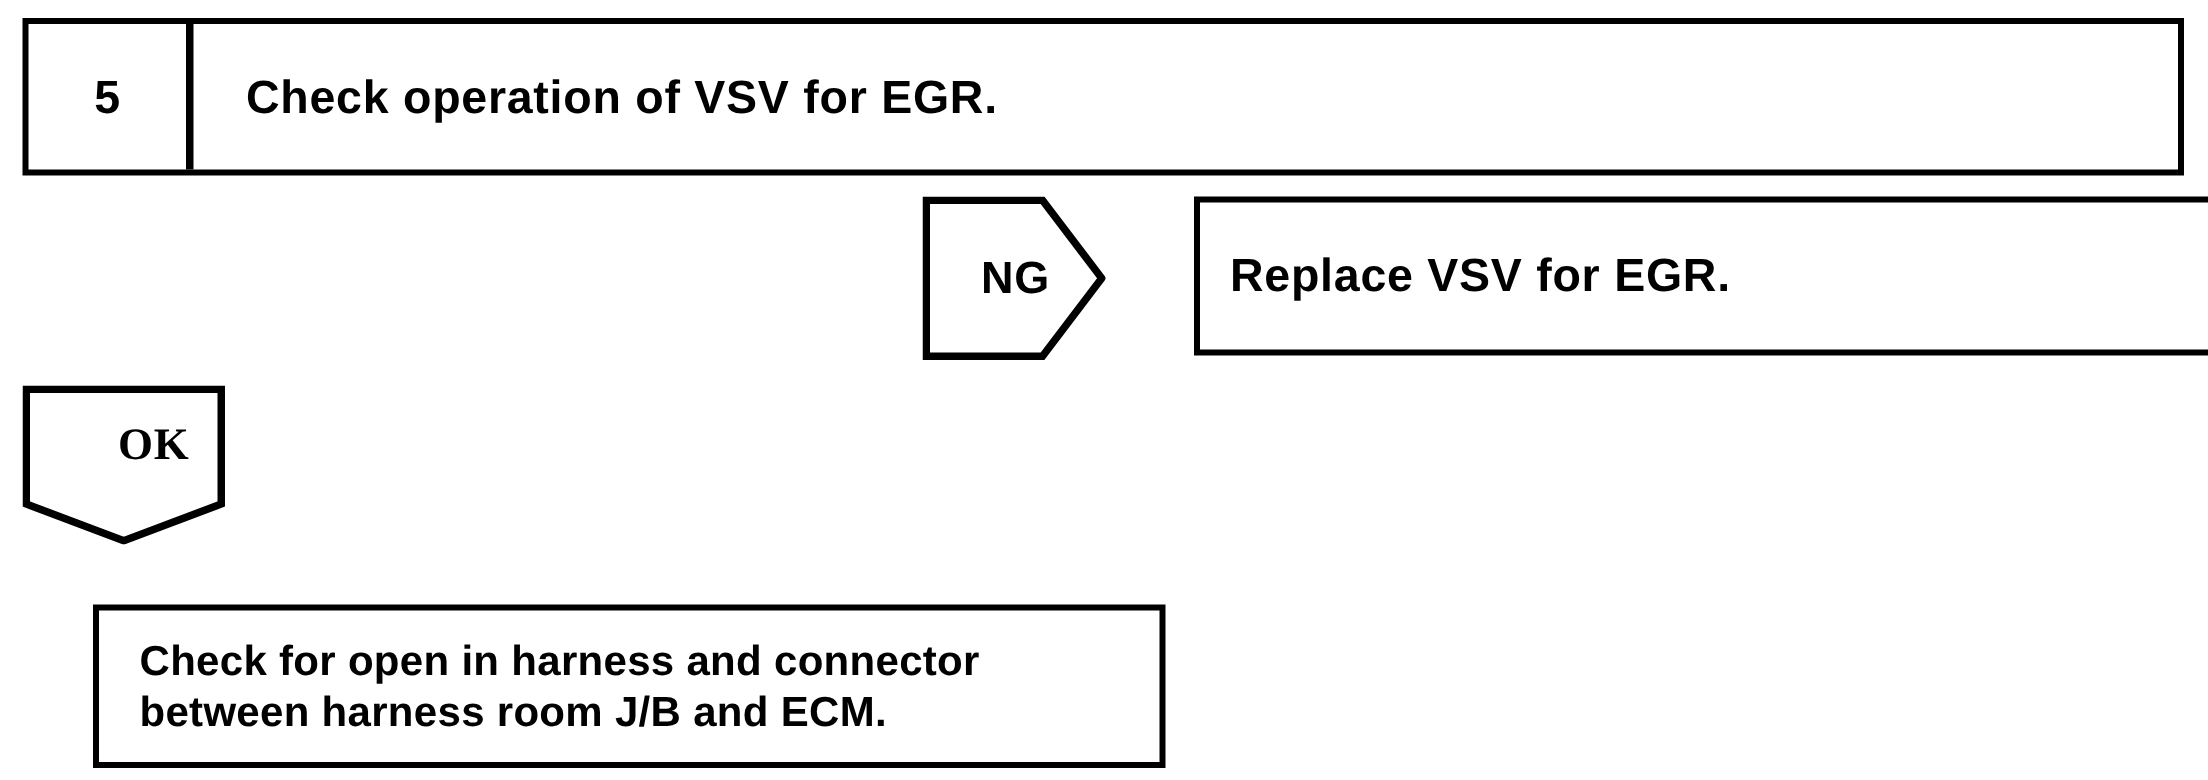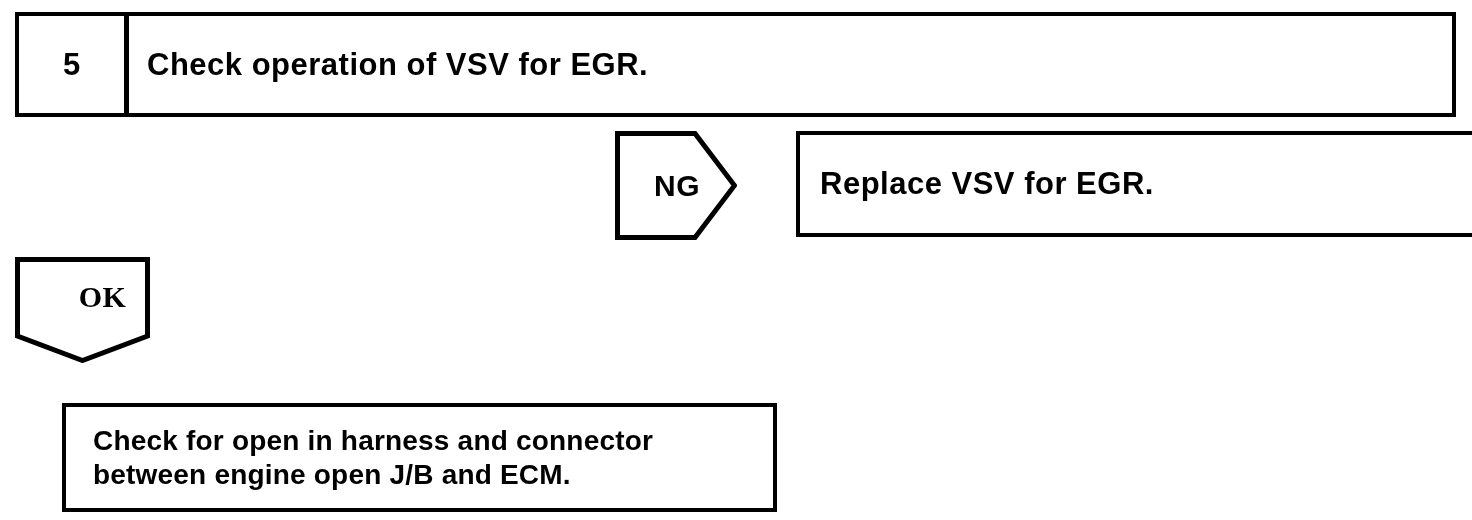--- a/index.html
+++ b/index.html
@@ -36,21 +36,21 @@
     display: flex;
     align-items: center;
     justify-content: center;
     font-size: 31px;
     font-weight: bold;
   }
   .step-instruction-cell {
     flex: 1;
     display: flex;
     align-items: center;
-    padding-left: 18px;
+    padding-left: 35px;
     font-size: 31px;
     font-weight: bold;
     letter-spacing: 0.5px;
     white-space: nowrap;
   }
 
   
   .connector {
     position: absolute;
   }
@@ -156,16 +156,16 @@
 
   <div class="connector ok-connector">
     <svg width="135" height="106" viewBox="0 0 135 106">
       <polygon points="2.5,2.5 132.5,2.5 132.5,79 67.5,103.5 2.5,79" fill="#ffffff" stroke="#000000" stroke-width="5"></polygon>
     </svg>
     <span class="connector-label">OK</span>
   </div>
 
   <div class="action-box result-box">
     <span>Check for open in harness and connector</span>
-    <span>between engine open J/B and ECM.</span>
+    <span>between harness room J/B and ECM.</span>
   </div>
 
 </div>
 
 </body></html>

